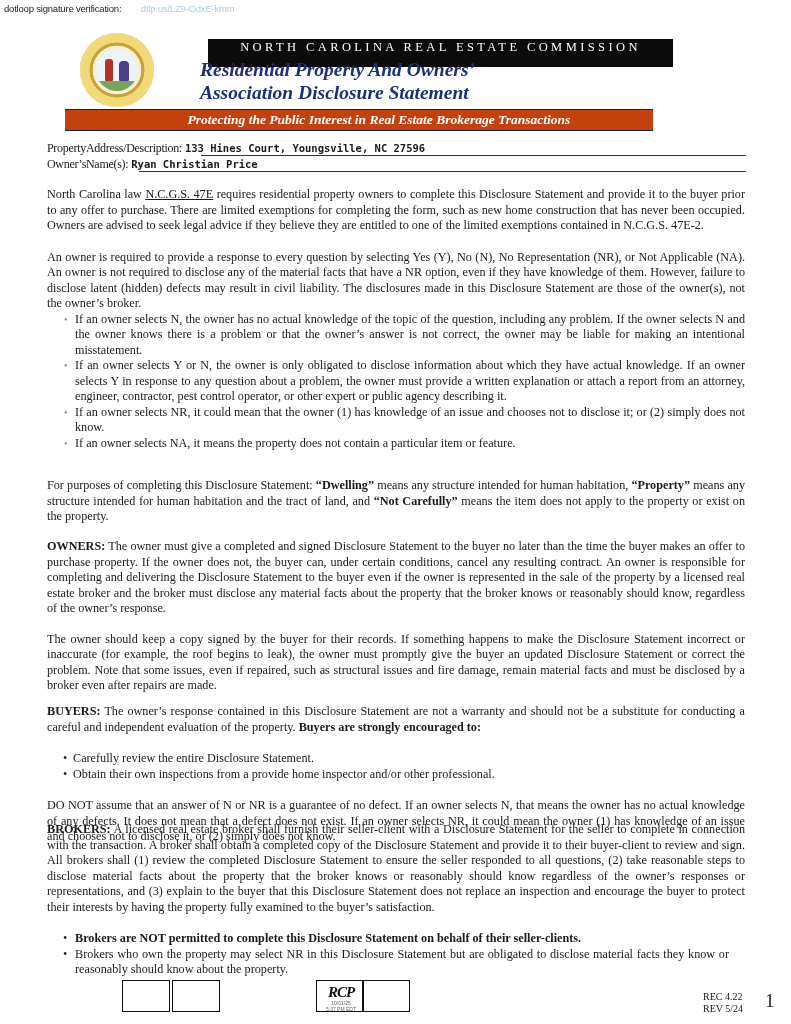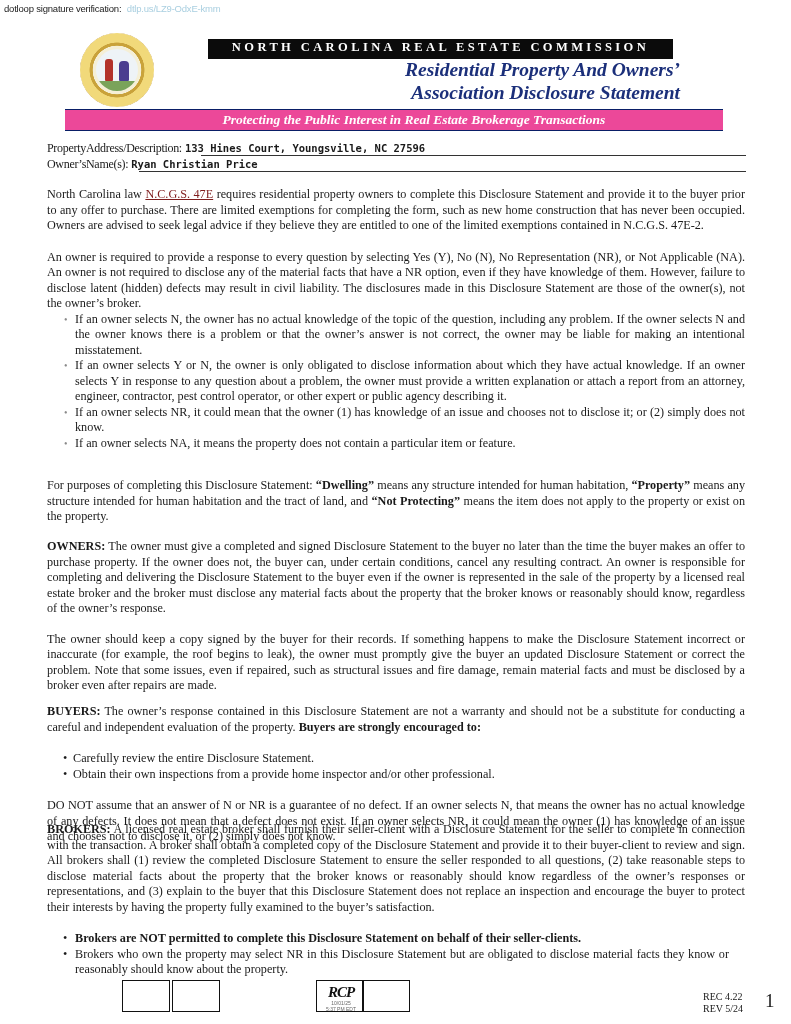--- a/index.html
+++ b/index.html
@@ -1,47 +1,47 @@
 <!DOCTYPE html>
 <html><head>
 <meta charset="utf-8">
 <style>
   html, body { margin: 0; padding: 0; background: #ffffff; }
   body { width: 791px; height: 1024px; position: relative; overflow: hidden;
          font-family: "Liberation Serif", "DejaVu Serif", serif; color: #1a1a1a; }
   .verif { position: absolute; left: 4px; top: 3px; font-family: "Liberation Sans", "DejaVu Sans", sans-serif;
            font-size: 9.5px; color: #222; letter-spacing: -0.2px; }
-  .verif .vid { color: #a9cfe0; margin-left: 3px; }
+  .verif .vid { color: #a9cfe0; margin-left: 17px; }
 
   .seal { position: absolute; left: 80px; top: 33px; width: 74px; height: 74px; border-radius: 50%;
           background: radial-gradient(circle at 50% 50%, #f5efd6 0 46%, #c9a23a 47% 52%, #f1d97a 53% 70%, #b88a1d 71% 100%); }
   .seal .inner { position: absolute; left: 16px; top: 16px; width: 42px; height: 42px; border-radius: 50%;
                  background: #eef3f7; overflow: hidden; }
   .seal .fig1 { position: absolute; left: 9px; top: 10px; width: 8px; height: 22px; background: #b2322a; border-radius: 3px 3px 1px 1px; }
   .seal .fig2 { position: absolute; left: 23px; top: 12px; width: 10px; height: 20px; background: #4b3e8f; border-radius: 4px 4px 1px 1px; }
   .seal .ground { position: absolute; left: 0; bottom: 0; width: 100%; height: 10px; background: #7aa35a; }
 
-  .commission-bar { position: absolute; left: 208px; top: 39px; width: 465px; height: 20px; background: #0b0b0b;
+  .commission-bar { position: absolute; left: 208px; top: 39px; width: 465px; height: 28px; background: #0b0b0b;
                     color: #ffffff; font-family: "Liberation Serif", serif; font-size: 12.5px; letter-spacing: 3.4px;
-                    text-align: center; line-height: 16px; font-weight: bold; }
-  .title { position: absolute; left: 200px; top: 58px; width: 480px; text-align: right; color: #1b2f7a;
+                    text-align: center; line-height: 16px; font-weight: normal; }
+  .title { position: absolute; left: 200px; top: 58px; width: 480px; text-align: left; color: #1b2f7a;
            font-family: "Liberation Serif", serif; font-weight: bold; font-style: italic; font-size: 19.5px; line-height: 23px; }
-  .tagline-bar { position: absolute; left: 65px; top: 109px; width: 658px; height: 20px; background: #ec4899;
+  .tagline-bar { position: absolute; left: 65px; top: 109px; width: 588px; height: 20px; background: #c2410c;
                  border-top: 1px solid #0a1e66; border-bottom: 1px solid #0a1e66; }
   .tagline-bar span { display: block; text-align: center; color: #ffffff; font-style: italic; font-weight: bold;
                       font-size: 13.5px; line-height: 20px; margin-left: 40px; }
 
   .field-row { position: absolute; left: 47px; font-size: 12px; line-height: 14px; }
   .field-row .label { letter-spacing: -0.3px; }
   .field-row .value { font-family: "DejaVu Sans Mono", "Liberation Mono", monospace; font-size: 10.5px; font-weight: bold; }
   .field-line { position: absolute; height: 1px; background: #333; }
 
   .body-text { position: absolute; left: 47px; width: 698px; font-size: 12.2px; line-height: 15.5px; text-align: justify; }
   .body-text p { margin: 0; }
-  .link { color: #7f1d1d; text-decoration: underline; }
+  .link { color: #0f172a; text-decoration: underline; }
   .bullets { margin: 0; padding: 0; list-style: none; }
   .bullets li { position: relative; padding-left: 28px; text-align: justify; }
   .bullets li::before { content: "\2022"; position: absolute; left: 17px; color: #8a8a8a; font-size: 10px; }
   .plain-bullets { margin: 16px; padding: 0; list-style: none; }
   .plain-bullets li { position: relative; padding-left: 10px; }
   .plain-bullets li::before { content: "\2022"; position: absolute; left: 0; }
   .broker-bullets li { padding-left: 12px; }
   b { font-weight: bold; }
 
   .initials { position: absolute; top: 981px; font-family: "Liberation Serif", serif; font-size: 12.5px; line-height: 15px; margin-top: 44px; }
@@ -97,21 +97,21 @@
   <p style="margin-top:16px;">An owner is required to provide a response to every question by selecting Yes (Y), No (N), No Representation (NR), or Not Applicable (NA). An owner is not required to disclose any of the material facts that have a NR option, even if they have knowledge of them. However, failure to disclose latent (hidden) defects may result in civil liability. The disclosures made in this Disclosure Statement are those of the owner(s), not the owner’s broker.</p>
   <ul class="bullets">
     <li>If an owner selects N, the owner has no actual knowledge of the topic of the question, including any problem. If the owner selects N and the owner knows there is a problem or that the owner’s answer is not correct, the owner may be liable for making an intentional misstatement.</li>
     <li>If an owner selects Y or N, the owner is only obligated to disclose information about which they have actual knowledge. If an owner selects Y in response to any question about a problem, the owner must provide a written explanation or attach a report from an attorney, engineer, contractor, pest control operator, or other expert or public agency describing it.</li>
     <li>If an owner selects NR, it could mean that the owner (1) has knowledge of an issue and chooses not to disclose it; or (2) simply does not know.</li>
     <li>If an owner selects NA, it means the property does not contain a particular item or feature.</li>
   </ul>
 </div>
 
 <div class="body-text" style="top:478px;">
-  <p><span>For purposes of completing this Disclosure Statement: </span><b>“Dwelling”</b><span> means any structure intended for human habitation, </span><b>“Property”</b><span> means any structure intended for human habitation and the tract of land, and </span><b>“Not Protecting”</b><span> means the item does not apply to the property or exist on the property.</span></p>
+  <p><span>For purposes of completing this Disclosure Statement: </span><b>“Dwelling”</b><span> means any structure intended for human habitation, </span><b>“Property”</b><span> means any structure intended for human habitation and the tract of land, and </span><b>“Not Carefully”</b><span> means the item does not apply to the property or exist on the property.</span></p>
 </div>
 
 <div class="body-text" style="top:539px;">
   <p><b>OWNERS:</b><span> The owner must give a completed and signed Disclosure Statement to the buyer no later than the time the buyer makes an offer to purchase property. If the owner does not, the buyer can, under certain conditions, cancel any resulting contract. An owner is responsible for completing and delivering the Disclosure Statement to the buyer even if the owner is represented in the sale of the property by a licensed real estate broker and the broker must disclose any material facts about the property that the broker knows or reasonably should know, regardless of the owner’s response.</span></p>
   <p style="margin-top:15px;">The owner should keep a copy signed by the buyer for their records. If something happens to make the Disclosure Statement incorrect or inaccurate (for example, the roof begins to leak), the owner must promptly give the buyer an updated Disclosure Statement or correct the problem. Note that some issues, even if repaired, such as structural issues and fire damage, remain material facts and must be disclosed by a broker even after repairs are made.</p>
 </div>
 
 <div class="body-text" style="top:704px;">
   <p><b>BUYERS:</b><span> The owner’s response contained in this Disclosure Statement are not a warranty and should not be a substitute for conducting a careful and independent evaluation of the property. </span><b>Buyers are strongly encouraged to:</b></p>
   <ul class="plain-bullets">

